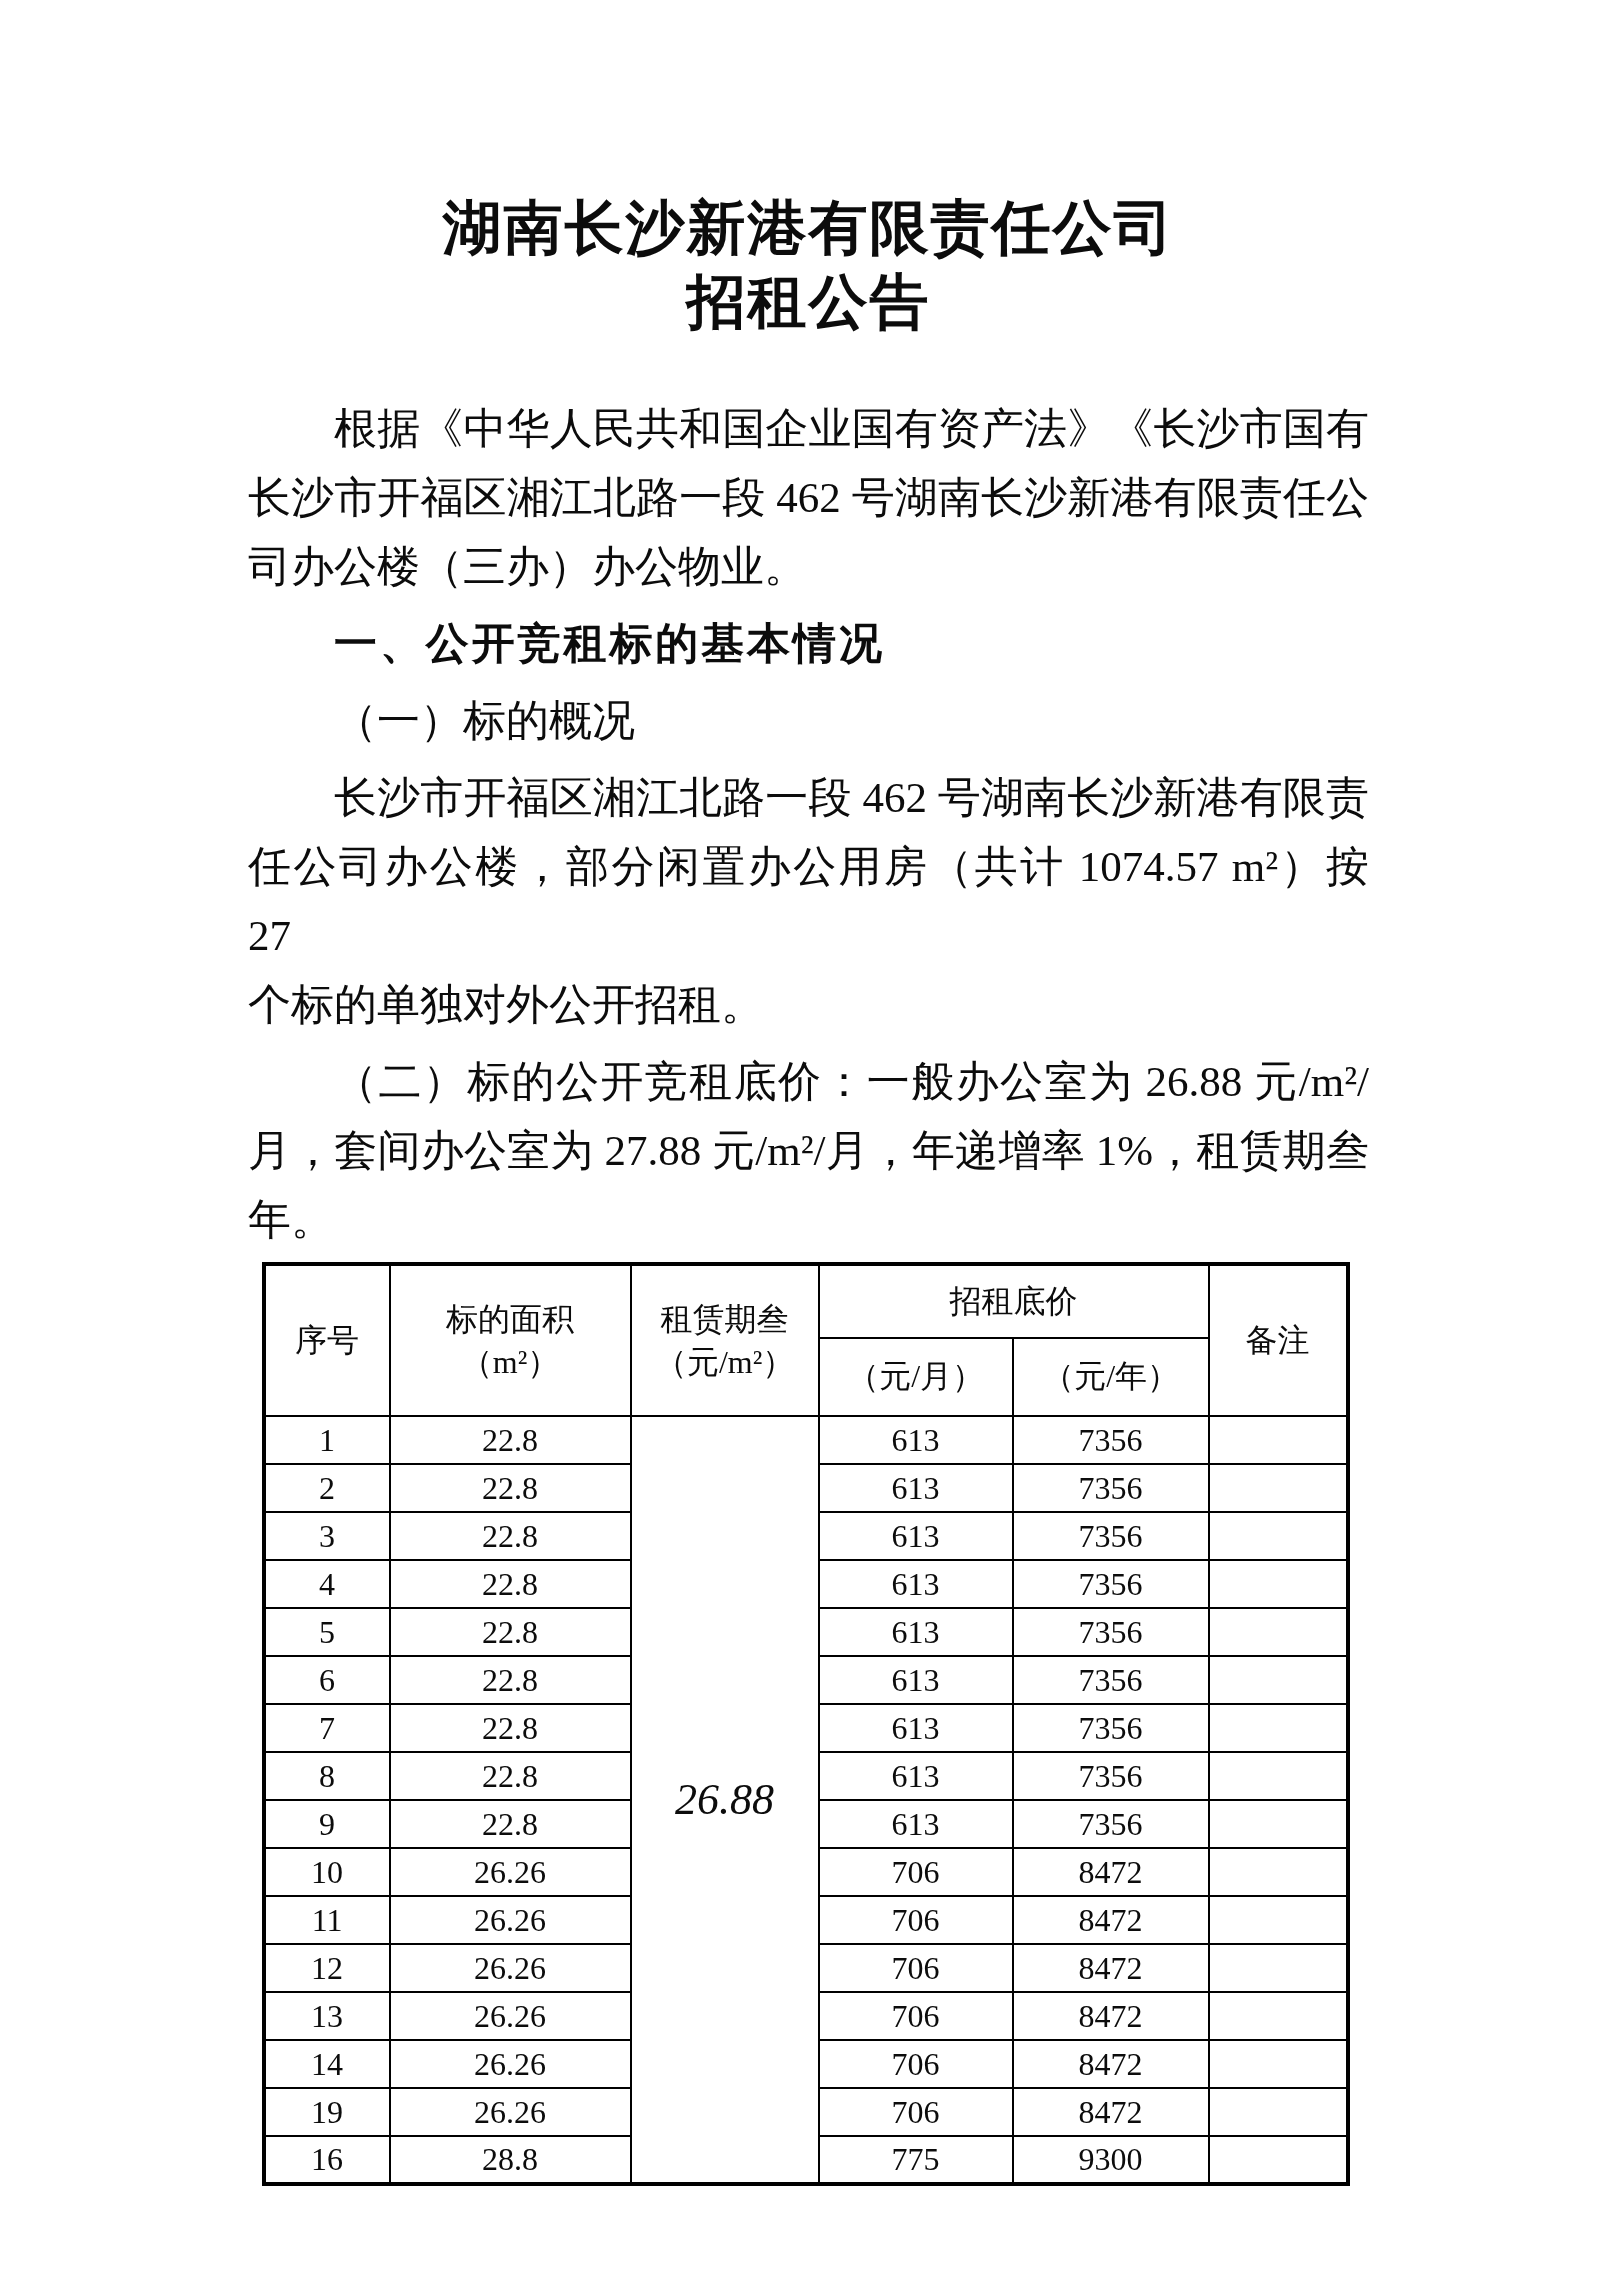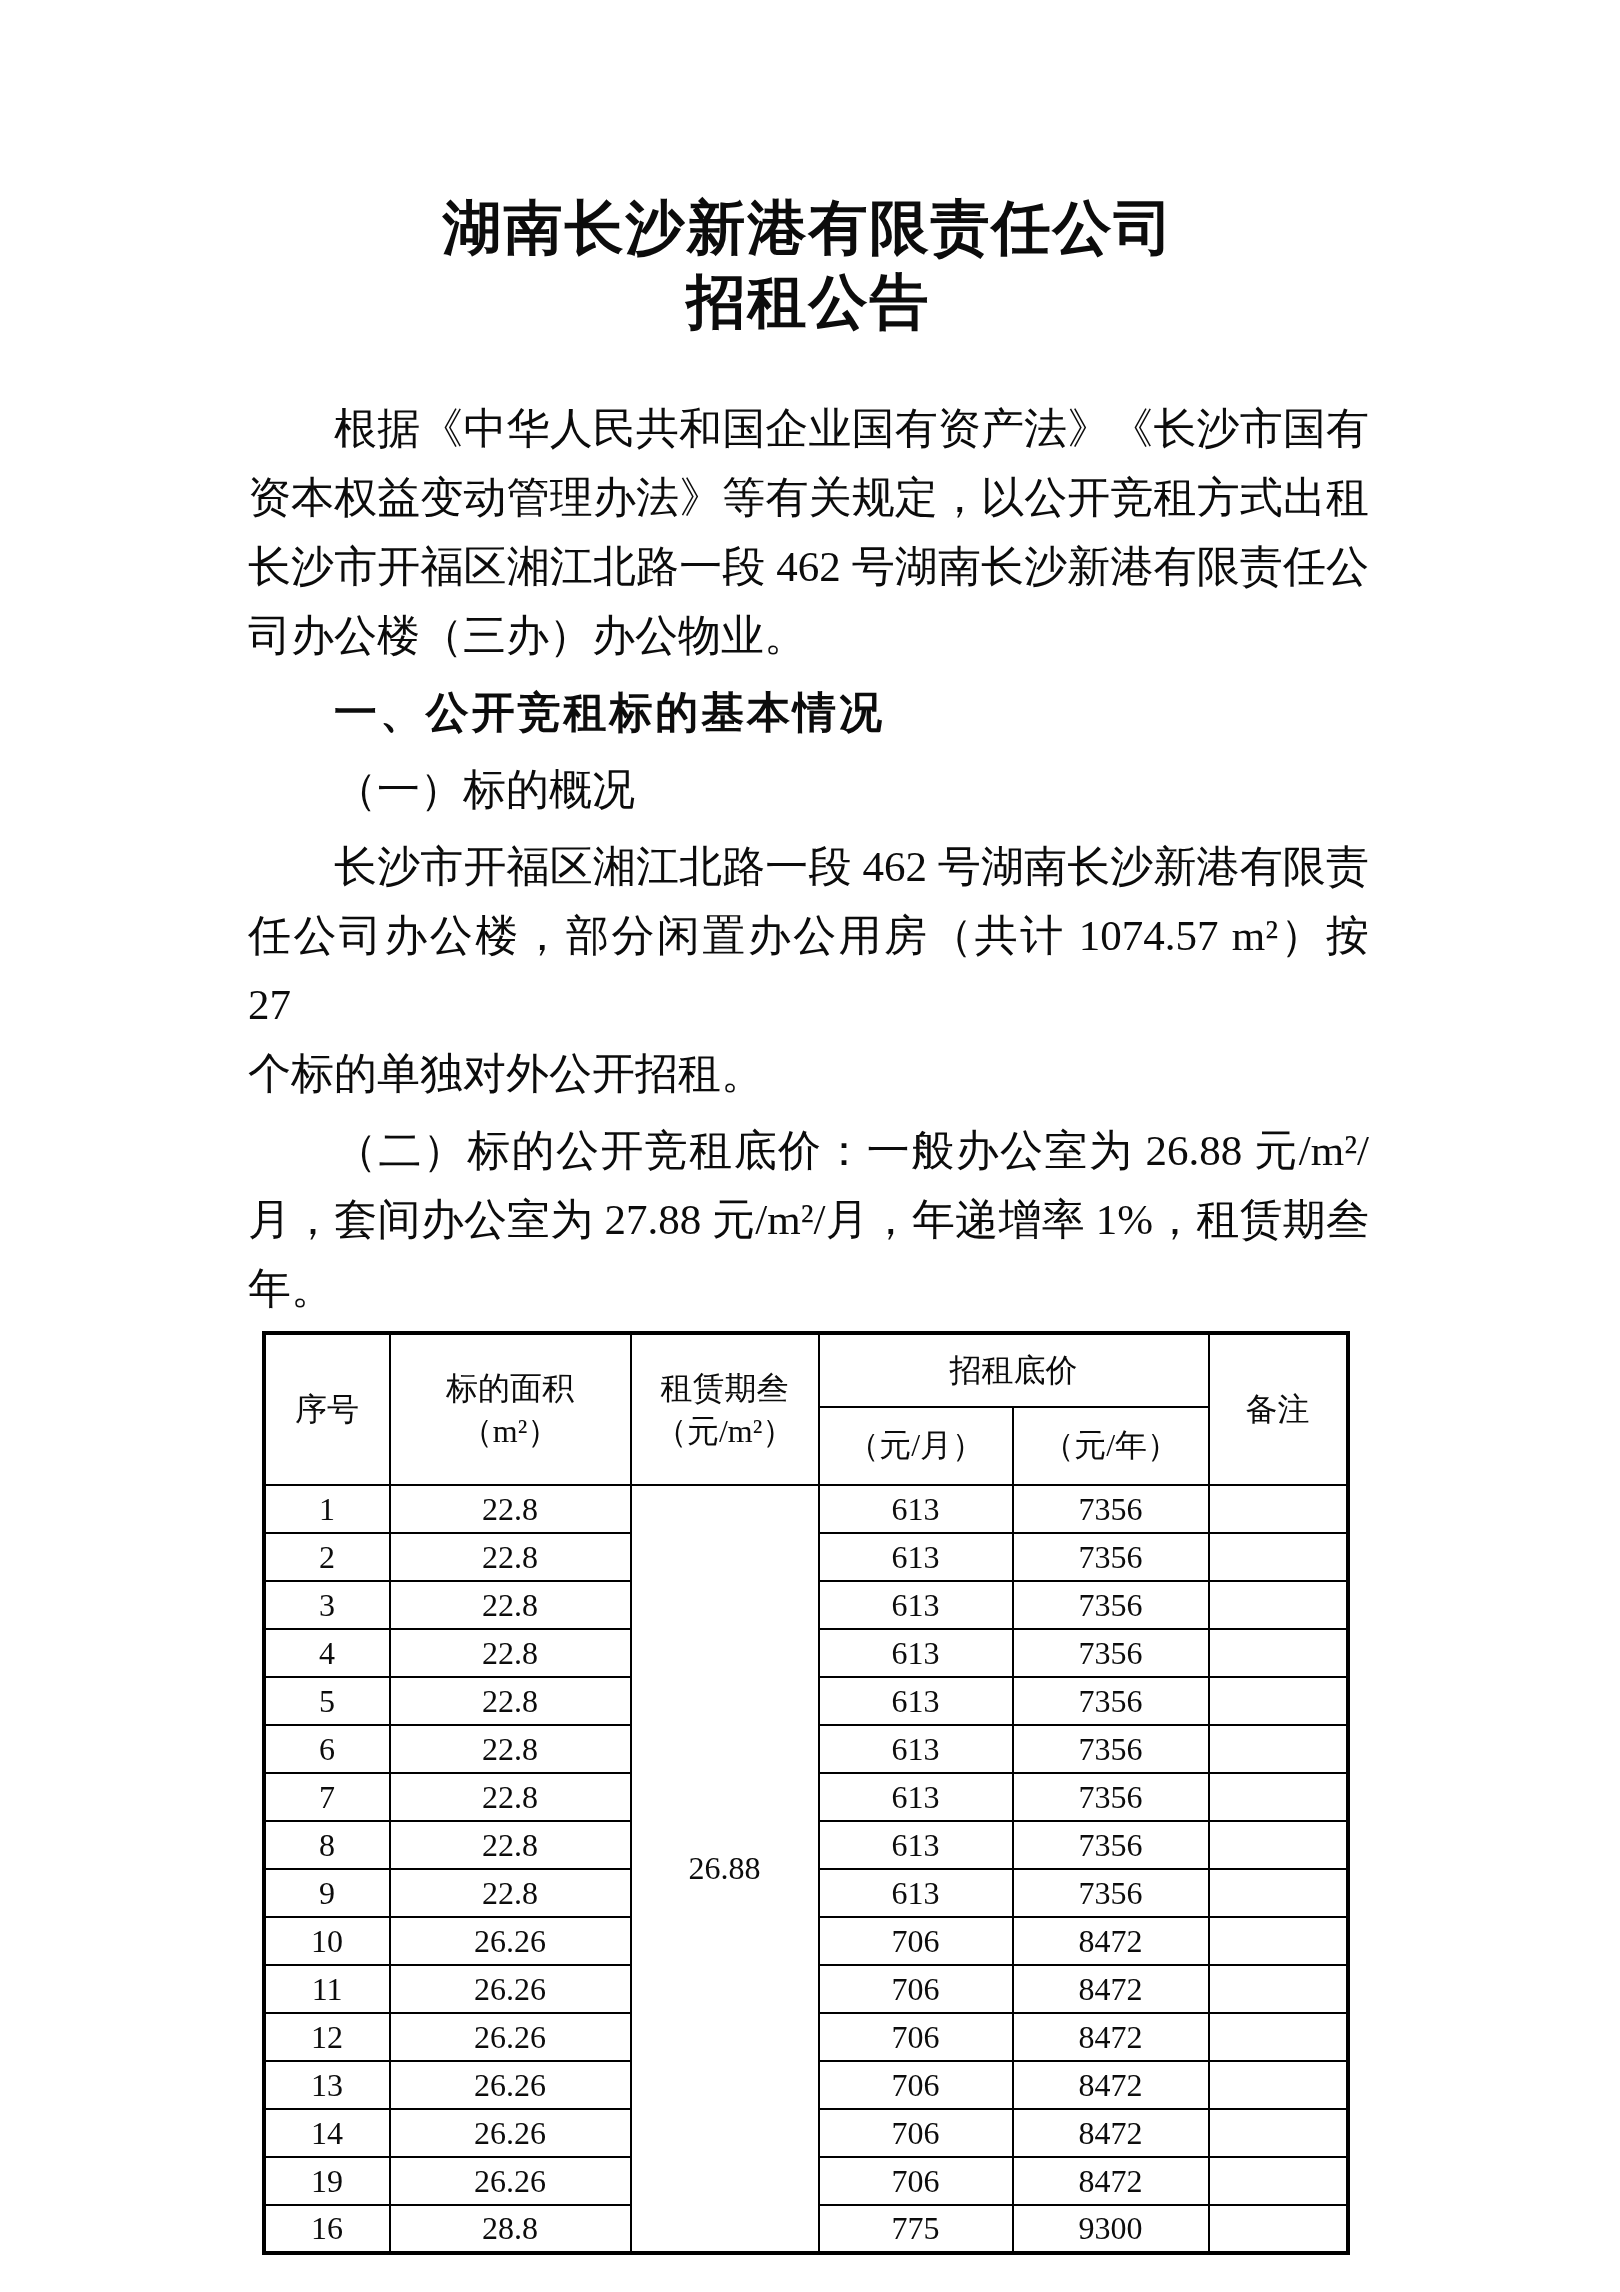--- a/index.html
+++ b/index.html
@@ -54,36 +54,35 @@
     text-align: center;
     vertical-align: middle;
     font-weight: normal;
     padding: 0;
     overflow: hidden;
   }
   .rent-table thead tr.h1 th { height: 71px; }
   .rent-table thead tr.h2 th { height: 76px; }
   .rent-table thead th .hline { display: block; line-height: 43px; }
   .rent-table tbody tr { height: 48px; }
-  .rent-table td.merged { font-size: 32px; }
+  .rent-table td.merged { font-size: 44px; font-style: italic; }
 </style>
 </head>
 <body>
 
 <div class="page">
 
   <div class="doc-title">
     <div>湖南长沙新港有限责任公司</div>
     <div>招租公告</div>
   </div>
 
   <div class="body-text">
       <div class="paragraph">
         <div class="line first">根据《中华人民共和国企业国有资产法》《长沙市国有</div>
-        <div class="line">资本权益变动管理办法》等有关规定，以公开竞租方式出租</div>
         <div class="line">长沙市开福区湘江北路一段 462 号湖南长沙新港有限责任公</div>
         <div class="line last">司办公楼（三办）办公物业。</div>
       </div>
       <div class="paragraph hei">
         <div class="line first last">一、公开竞租标的基本情况</div>
       </div>
       <div class="paragraph">
         <div class="line first last">（一）标的概况</div>
       </div>
       <div class="paragraph">

